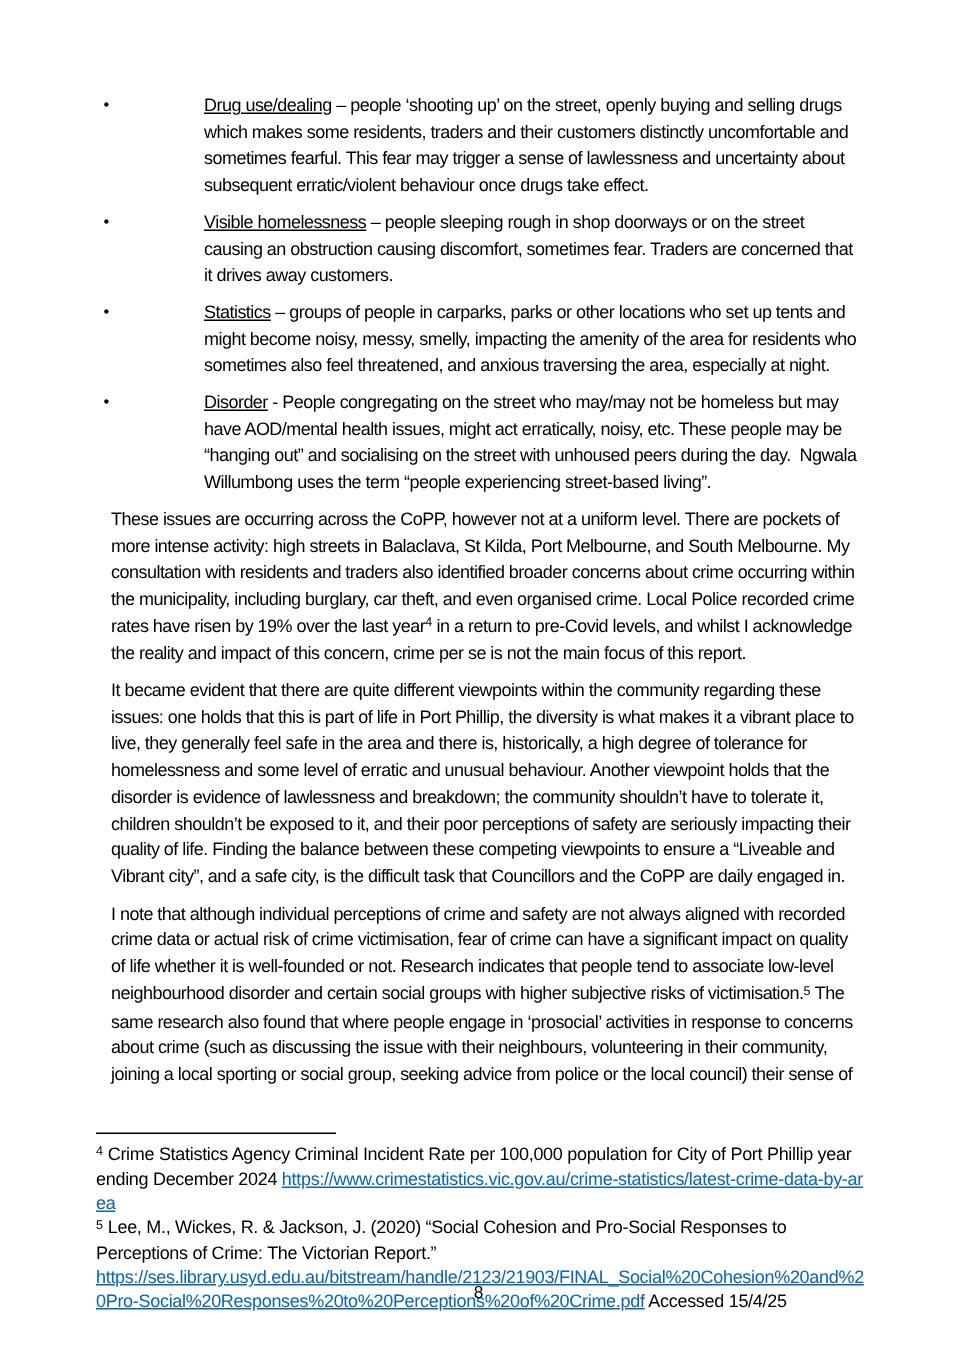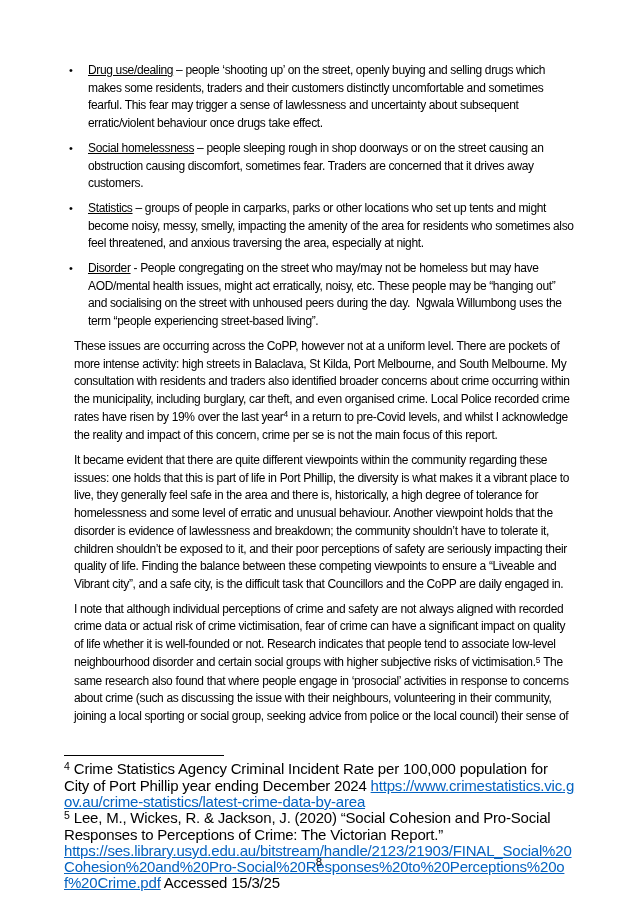--- a/index.html
+++ b/index.html
@@ -15,33 +15,33 @@
     position:absolute;
     left:64px;top:62px;width:512px;
     font-size:12px;line-height:17.7px;letter-spacing:-0.35px;
     text-align:left;
   }
   .bullet{display:flex;margin:0 0 7px 0;}
   .bullet .marker{
     flex:none;width:24px;box-sizing:border-box;padding-left:5px;
     font-size:11px;
   }
-  .bullet .btext{flex:1;}
+  .bullet .btext{flex:1;margin-left:48px;}
   .term{text-decoration:underline;}
   .para{margin:0 0 7px 10px;}
   .sup{
     font-size:70%;
     position:relative;top:-0.38em;
     letter-spacing:0;
     vertical-align:baseline;
   }
   .footnotes{
     position:absolute;
     left:64px;top:755px;width:512px;
-    font-size:15px;line-height:16px;letter-spacing:-0.2px;
+    font-size:12px;line-height:16px;letter-spacing:-0.2px;
   }
   .fnsep{
     width:160px;height:0;
     border-top:1px solid #000;
     margin:0 0 5px 0;
   }
   .fn{margin:0;}
   .fn a.link{
     color:#0563C1;
     text-decoration:underline;
@@ -61,21 +61,21 @@
 <div class="page">
   <div class="content">
 
     <div class="bullet">
       <span class="marker">•</span>
       <div class="btext"><span class="term">Drug use/dealing</span><span> – </span><span>people ‘shooting up’ on the street, openly buying and selling drugs which makes some residents, traders and their customers distinctly uncomfortable and sometimes fearful. This fear may trigger a sense of lawlessness and uncertainty about subsequent erratic/violent behaviour once drugs take effect.</span></div>
     </div>
 
     <div class="bullet">
       <span class="marker">•</span>
-      <div class="btext"><span class="term">Social homelessness</span><span> – </span><span>people sleeping rough in shop doorways or on the street causing an obstruction causing discomfort, sometimes fear. Traders are concerned that it drives away customers.</span></div>
+      <div class="btext"><span class="term">Visible homelessness</span><span> – </span><span>people sleeping rough in shop doorways or on the street causing an obstruction causing discomfort, sometimes fear. Traders are concerned that it drives away customers.</span></div>
     </div>
 
     <div class="bullet">
       <span class="marker">•</span>
       <div class="btext"><span class="term">Statistics</span><span> – </span><span>groups of people in carparks, parks or other locations who set up tents and might become noisy, messy, smelly, impacting the amenity of the area for residents who sometimes also feel threatened, and anxious traversing the area, especially at night.</span></div>
     </div>
 
     <div class="bullet">
       <span class="marker">•</span>
       <div class="btext"><span class="term">Disorder</span><span> - </span><span>People congregating on the street who may/may not be homeless but may have AOD/mental health issues, might act erratically, noisy, etc. These people may be “hanging out” and socialising on the street with unhoused peers during the day.&nbsp; Ngwala Willumbong uses the term “people experiencing street-based living”.</span></div>
@@ -89,17 +89,17 @@
 
   </div>
 
   <div class="footnotes">
     <div class="fnsep"></div>
     <div class="fn"><span class="sup">4</span>
 <span>Crime Statistics Agency Criminal Incident Rate per 100,000 population for City of Port Phillip year ending December 2024</span>
 <a class="link" href="#">https://www.crimestatistics.vic.gov.au/crime-statistics/latest-crime-data-by-area</a><span></span></div>
     <div class="fn"><span class="sup">5</span>
 <span>Lee, M., Wickes, R. &amp; Jackson, J. (2020) “Social Cohesion and Pro-Social Responses to Perceptions of Crime: The Victorian Report.”</span><br>
-<a class="link" href="#">https://ses.library.usyd.edu.au/bitstream/handle/2123/21903/FINAL_Social%20Cohesion%20and%20Pro-Social%20Responses%20to%20Perceptions%20of%20Crime.pdf</a><span> Accessed 15/3/25</span></div>
+<a class="link" href="#">https://ses.library.usyd.edu.au/bitstream/handle/2123/21903/FINAL_Social%20Cohesion%20and%20Pro-Social%20Responses%20to%20Perceptions%20of%20Crime.pdf</a><span> Accessed 15/4/25</span></div>
   </div>
 
   <div class="pagenum">8</div>
 </div>
 
 </body></html>

